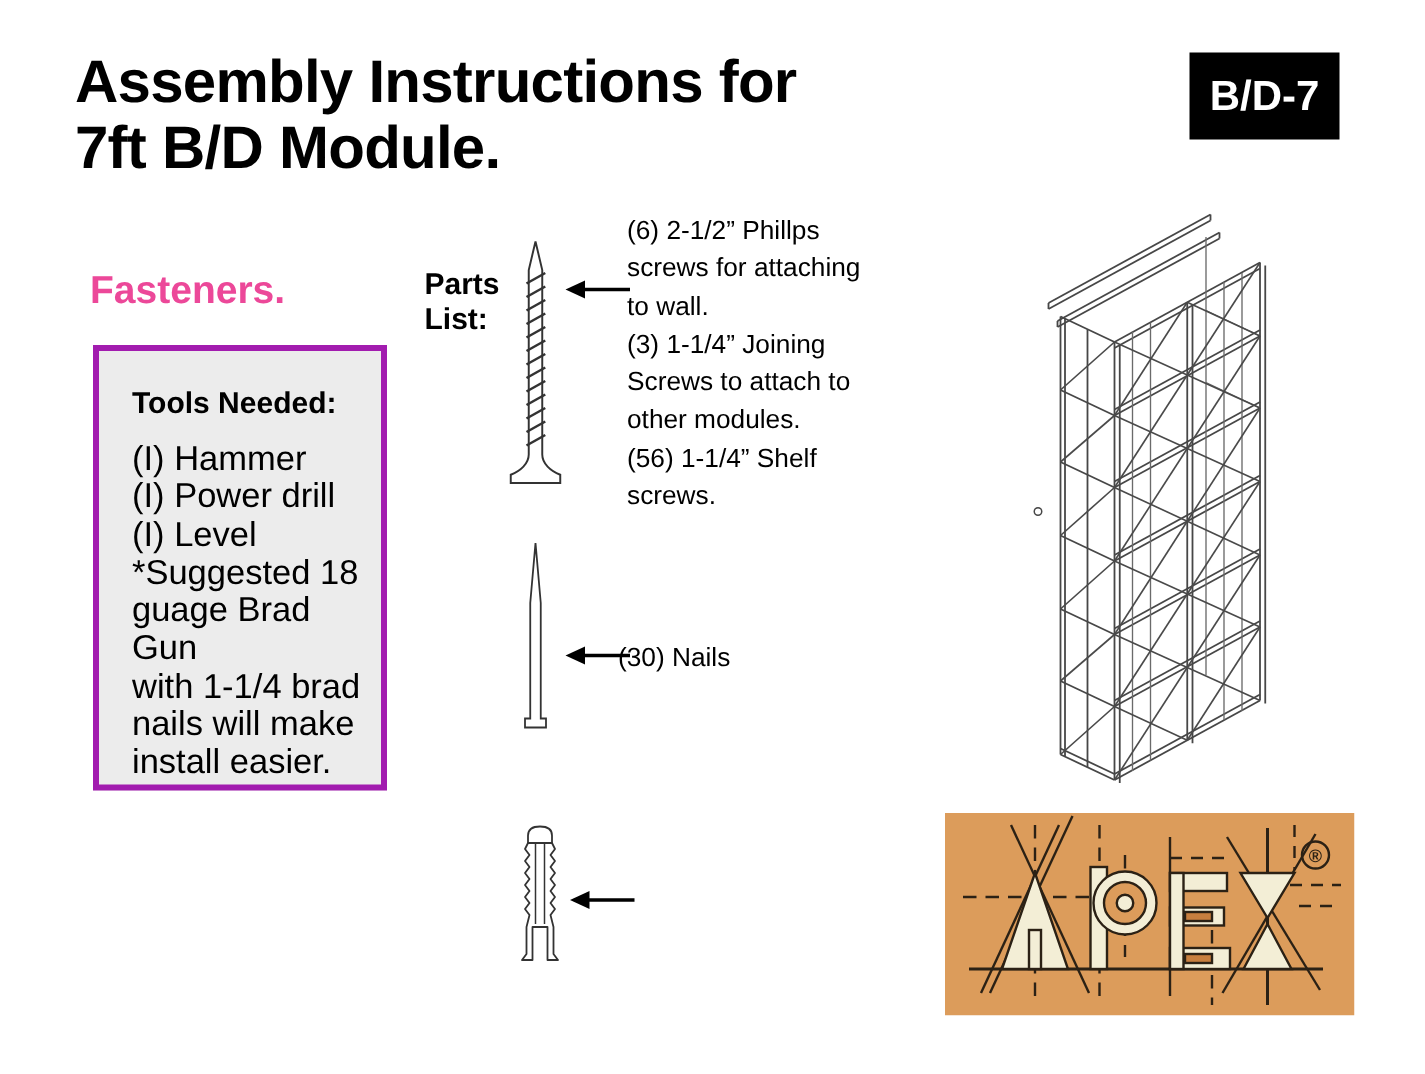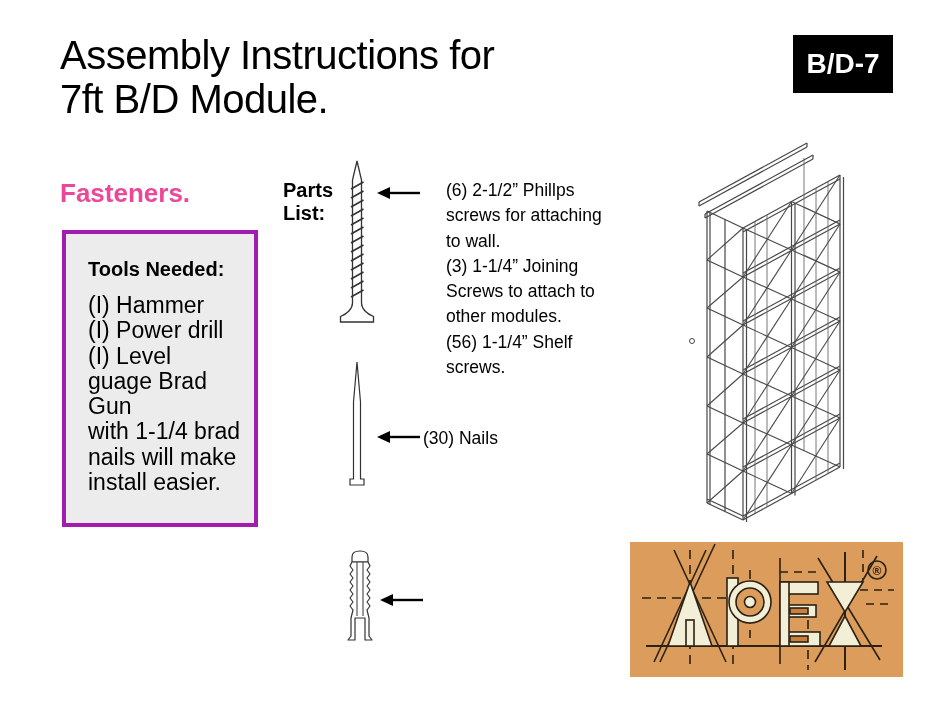--- a/index.html
+++ b/index.html
@@ -3,38 +3,38 @@
 <meta charset="utf-8">
 <style>
   html,body{margin:0;padding:0;background:#fff;}
   .page{
     position:relative;width:950px;height:716px;background:#ffffff;overflow:hidden;
     font-family:"Liberation Sans","DejaVu Sans",sans-serif;color:#111;
   }
   .abs{position:absolute;}
   .preline{white-space:pre-line;}
   .title{
-    left:60px;top:33px;width:620px;
-    font-size:40px;font-weight:normal;line-height:44px;letter-spacing:-0.5px;color:#000;
+    left:50px;top:33px;width:620px;
+    font-size:40px;font-weight:bold;line-height:44px;letter-spacing:-0.5px;color:#000;
   }
   .badge{
     left:793px;top:35px;width:100px;height:58px;background:#000;
     color:#fff;font-size:28px;font-weight:bold;text-align:center;line-height:58px;
   }
   .fasteners-heading{left:60px;top:178px;font-size:26px;font-weight:bold;color:#ec4899;}
   .parts-list-label{left:283px;top:179px;font-size:20px;font-weight:bold;line-height:23px;color:#000;}
   .tools-box{
     left:62px;top:230px;width:196px;height:297px;background:#ececec;border:4px solid #a21caf;
     box-sizing:border-box;padding:24px 10px 0 22px;
   }
   .tools-heading{font-size:20px;font-weight:bold;margin:0 0 12px 0;color:#000;}
   .tools-list{list-style:none;margin:0;padding:0;font-size:23px;line-height:25.3px;color:#000000;}
   .part-text{font-size:17.5px;line-height:25.3px;color:#000;}
-  .screw-text{left:446px;top:141px;width:190px;margin-top:37px;}
-  .nails-text{left:423px;top:426px;}
+  .screw-text{left:418px;top:141px;width:190px;}
+  .nails-text{left:412px;top:426px;}
   .inserts-text{left:425px;top:589px;}
   svg{display:block;}
   .lineart{stroke:#474747;fill:none;}
 </style>
 </head>
 <body>
 
 <div class="page">
 
   <div class="abs title preline">Assembly Instructions for
@@ -46,20 +46,21 @@
 
   <div class="abs parts-list-label preline">Parts
 List:</div>
 
   <div class="abs tools-box">
     <p class="tools-heading">Tools Needed:</p>
     <ul class="tools-list">
       <li>(I) Hammer</li>
       <li>(I) Power drill</li>
       <li>(I) Level</li>
+      <li>*Suggested 18</li>
       <li>guage Brad Gun</li>
       <li>with 1-1/4 brad</li>
       <li>nails will make</li>
       <li>install easier.</li>
     </ul>
   </div>
 
   <svg class="abs" style="left:332px;top:158px;" width="50" height="172" viewBox="0 0 50 172">
     <path d="M25,3 L20.5,22 L20.5,145 C20.5,151 15,156 8.5,158.5 L8.5,164 L41.5,164 L41.5,158.5 C35,156 29.5,151 29.5,145 L29.5,22 Z" fill="#ffffff" stroke="#333" stroke-width="1.3"></path>
     <g stroke="#333" stroke-width="1.7">

